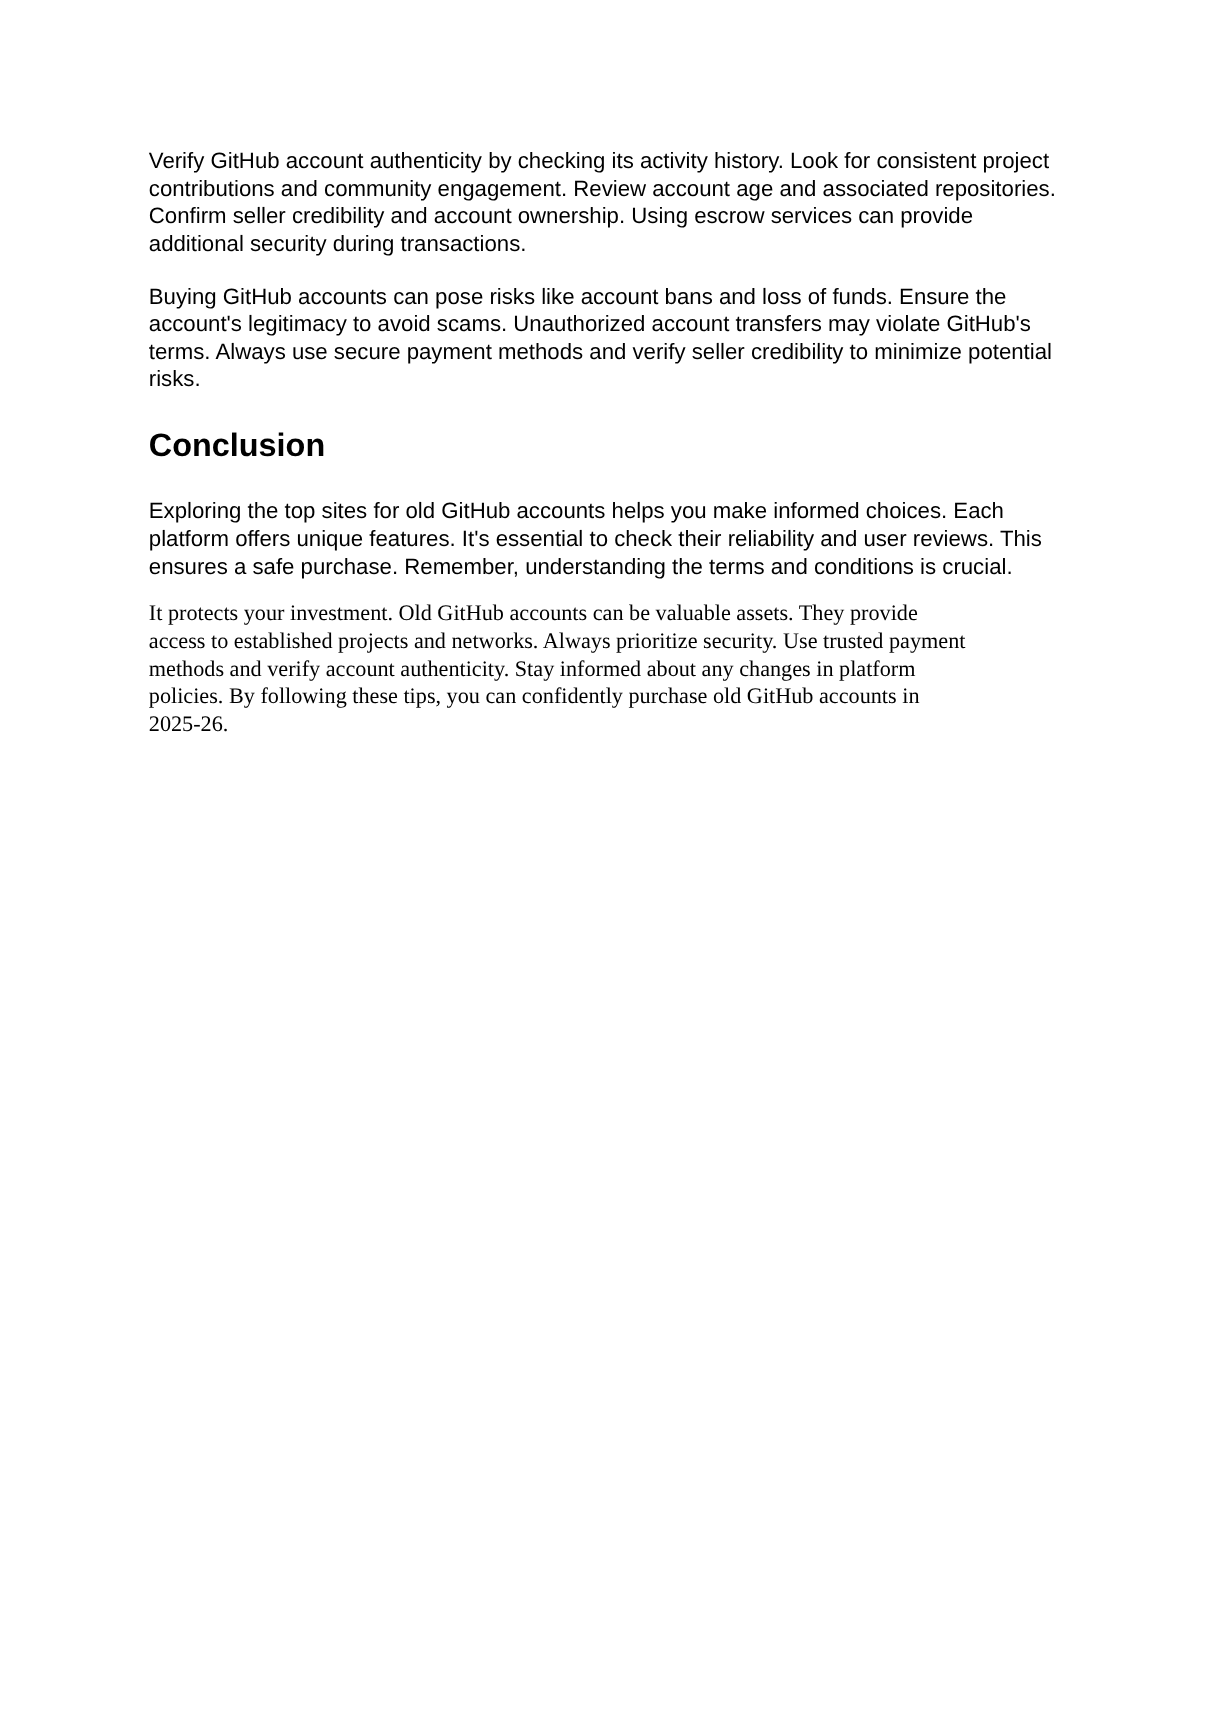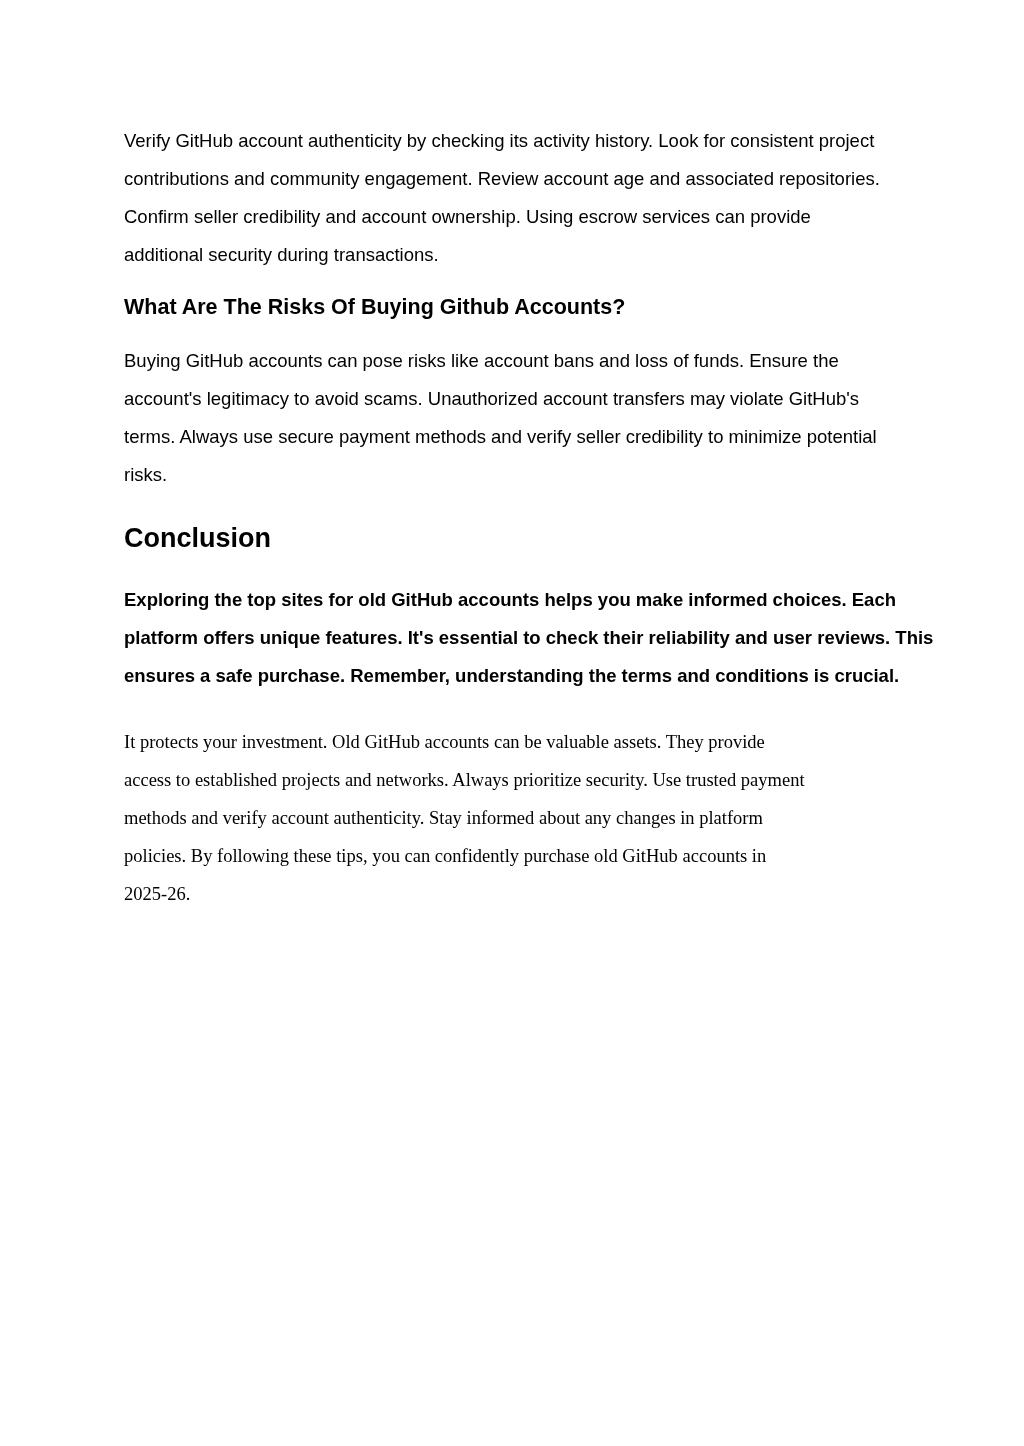--- a/index.html
+++ b/index.html
@@ -19,21 +19,21 @@
   .content {
     position: absolute;
     top: 0;
     left: 124px;
     width: 820px;
     padding-top: 122px;
   }
   .body-text {
     margin: 0 0 21px 0;
     font-size: 18.5px;
-    line-height: 38px;
+    line-height: 23px;
     font-weight: 400;
     white-space: pre-line;
     color: #000000;
   }
   .heading-risks {
     margin: 0 0 22px 0;
     font-size: 21.5px;
     line-height: 25px;
     font-weight: 700;
     color: #000000;
@@ -43,40 +43,38 @@
     margin-top: 21px;
   }
   .heading-conclusion {
     margin: 0 0 26px 0;
     font-size: 27px;
     line-height: 34px;
     font-weight: 700;
     color: #000000;
   }
   .para-conclusion-overview {
-    margin-bottom: 28px;
-    font-weight: bold;
+    margin-bottom: 18px;
   }
   .para-conclusion-final {
     margin-bottom: 0;
     font-family: Liberation Serif, serif;
   }
 </style>
 </head>
 <body>
 
 <div class="page">
   <div class="content">
 
     <p class="body-text">Verify GitHub account authenticity by checking its activity history. Look for consistent project
 contributions and community engagement. Review account age and associated repositories.
 Confirm seller credibility and account ownership. Using escrow services can provide
 additional security during transactions.</p>
 
-    <h2 class="heading-risks">What Are The Risks Of Buying Github Accounts?</h2>
 
     <p class="body-text para-risks">Buying GitHub accounts can pose risks like account bans and loss of funds. Ensure the
 account's legitimacy to avoid scams. Unauthorized account transfers may violate GitHub's
 terms. Always use secure payment methods and verify seller credibility to minimize potential
 risks.</p>
 
     <h1 class="heading-conclusion">Conclusion</h1>
 
     <p class="body-text para-conclusion-overview">Exploring the top sites for old GitHub accounts helps you make informed choices. Each
 platform offers unique features. It's essential to check their reliability and user reviews. This

